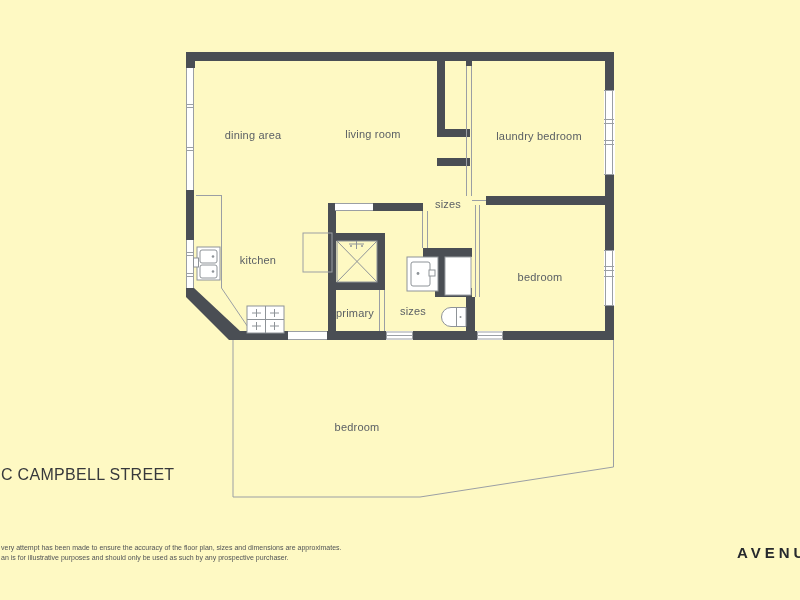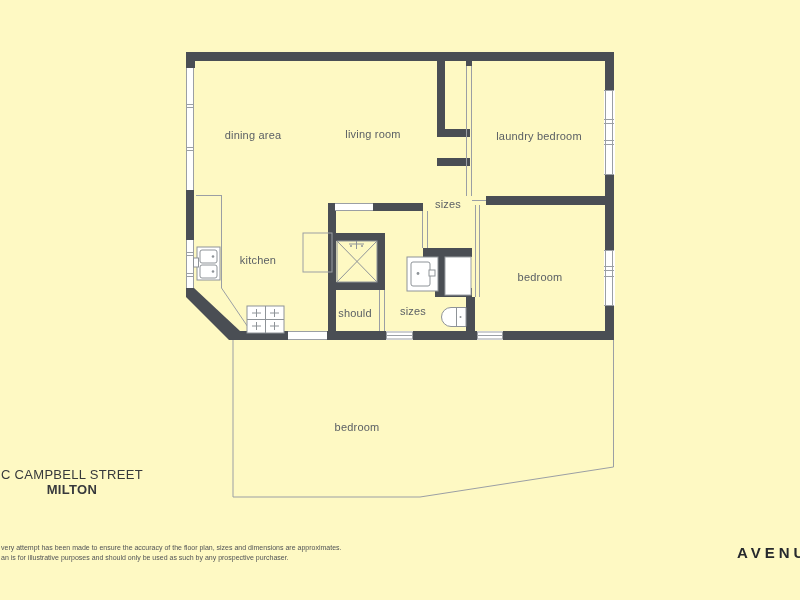--- a/index.html
+++ b/index.html
@@ -2,22 +2,22 @@
 <html><head>
 <meta charset="utf-8">
 <style>
   html,body{margin:0;padding:0;}
   body{width:800px;height:600px;overflow:hidden;background:#fff;
        font-family:"Liberation Sans",sans-serif;}
   .canvas{position:relative;width:800px;height:600px;background:#fef9c3;overflow:hidden;}
   .plan-svg{position:absolute;left:0;top:0;}
   .room-label{position:absolute;transform:translate(-50%,-50%);
       font-size:11px;color:#5b6065;white-space:nowrap;letter-spacing:.2px;}
-  .addr{position:absolute;left:1px;top:467px;color:#37393c;font-size:13px;
-      line-height:15px;letter-spacing:.3px;white-space:nowrap;text-align:center;}
+  .addr{position:absolute;left:1px;top:467px;color:#37393c;font-size:16px;
+      line-height:15px;letter-spacing:.3px;white-space:nowrap;}
   .addr .l2{font-weight:bold;}
   .disc{position:absolute;left:1px;top:543px;color:#505356;font-size:7px;
       line-height:10px;white-space:nowrap;}
   .logo{position:absolute;left:737px;top:544px;color:#26292d;font-size:15px;
       font-weight:bold;letter-spacing:4px;white-space:nowrap;}
 </style>
 </head>
 <body>
 
 <div class="canvas">
@@ -184,28 +184,27 @@
       <line x1="456.5" y1="308" x2="456.5" y2="326"></line>
       <circle cx="460.5" cy="317" r="1" fill="#8e9398" stroke="none"></circle>
     </g>
   </svg>
 
   <div class="room-label" style="left:253px;top:135px">dining area</div>
   <div class="room-label" style="left:373px;top:134px">living room</div>
   <div class="room-label" style="left:539px;top:136px">laundry bedroom</div>
   <div class="room-label" style="left:448px;top:204px">sizes</div>
   <div class="room-label" style="left:258px;top:260px">kitchen</div>
-  <div class="room-label" style="left:355px;top:313px">should</div>
+  <div class="room-label" style="left:355px;top:313px">primary</div>
   <div class="room-label" style="left:413px;top:311px">sizes</div>
   <div class="room-label" style="left:540px;top:277px">bedroom</div>
   <div class="room-label" style="left:357px;top:427px">bedroom</div>
 
   <div class="addr">
     <div class="l1">C CAMPBELL STREET</div>
-    <div class="l2">MILTON</div>
   </div>
 
   <div class="disc">
     <div>very attempt has been made to ensure the accuracy of the floor plan, sizes and dimensions are approximates.</div>
     <div>an is for illustrative purposes and should only be used as such by any prospective purchaser.</div>
   </div>
 
   <div class="logo">AVENU</div>
 
 </div>

